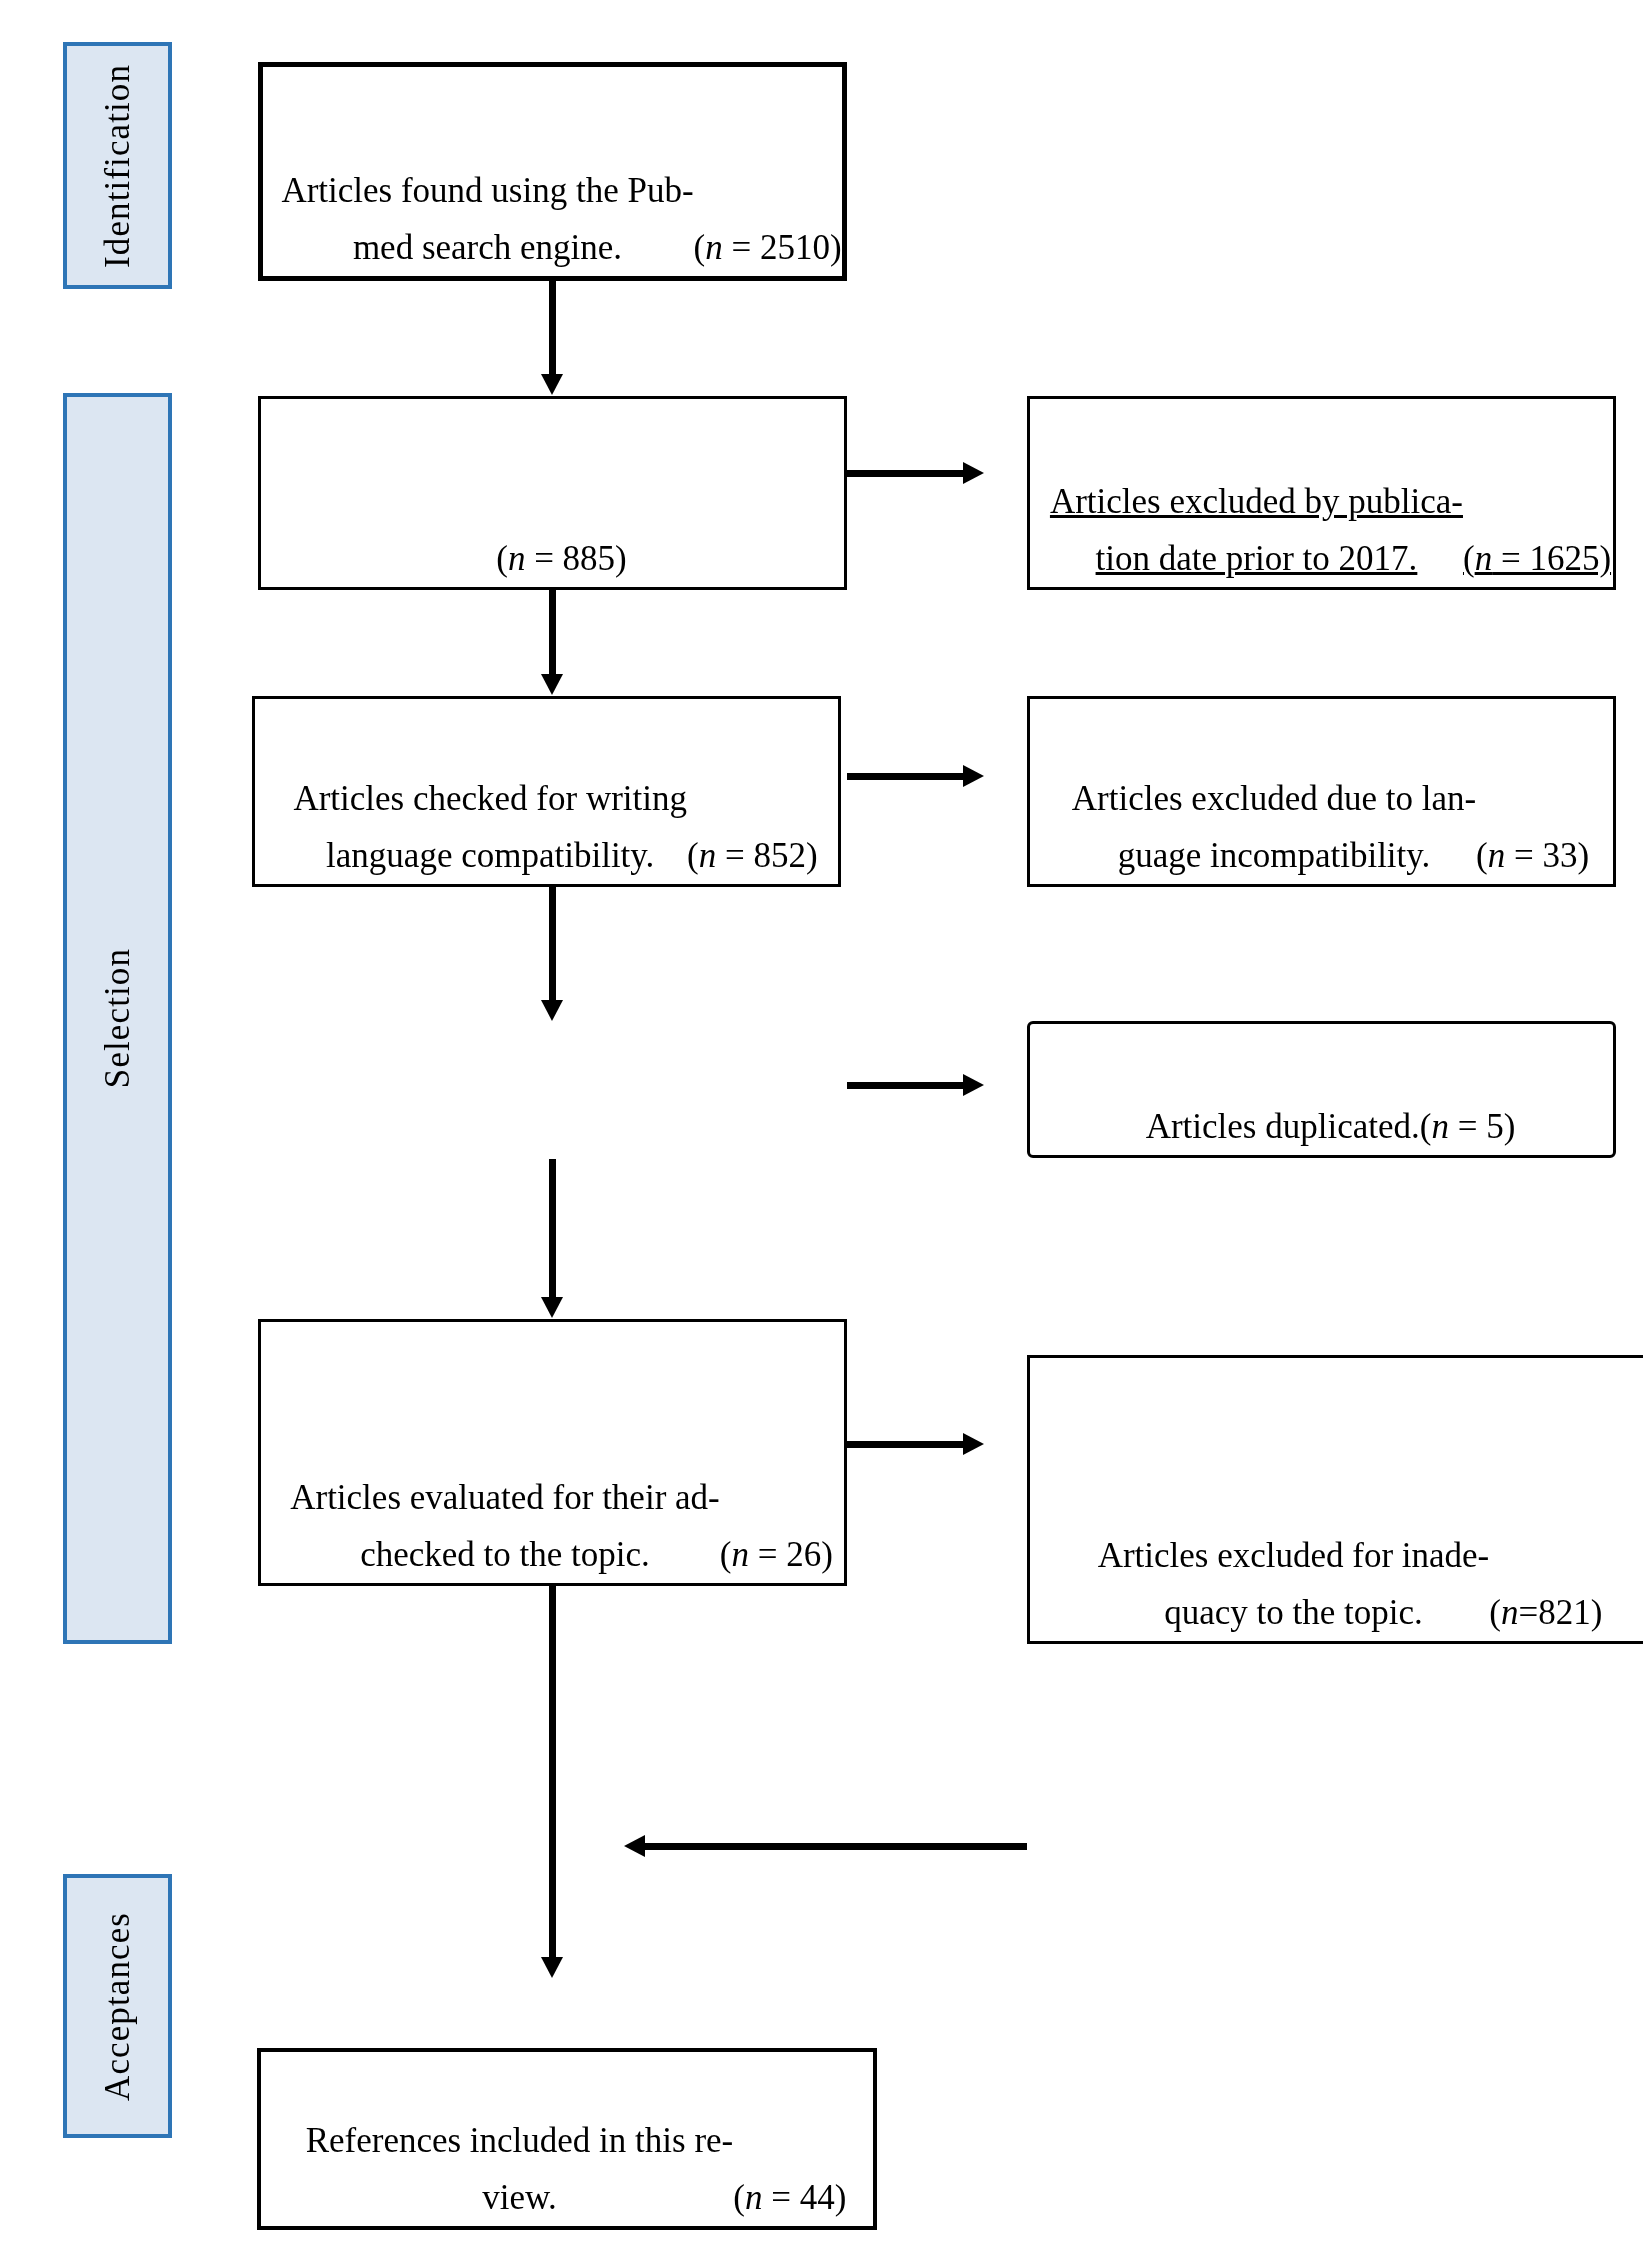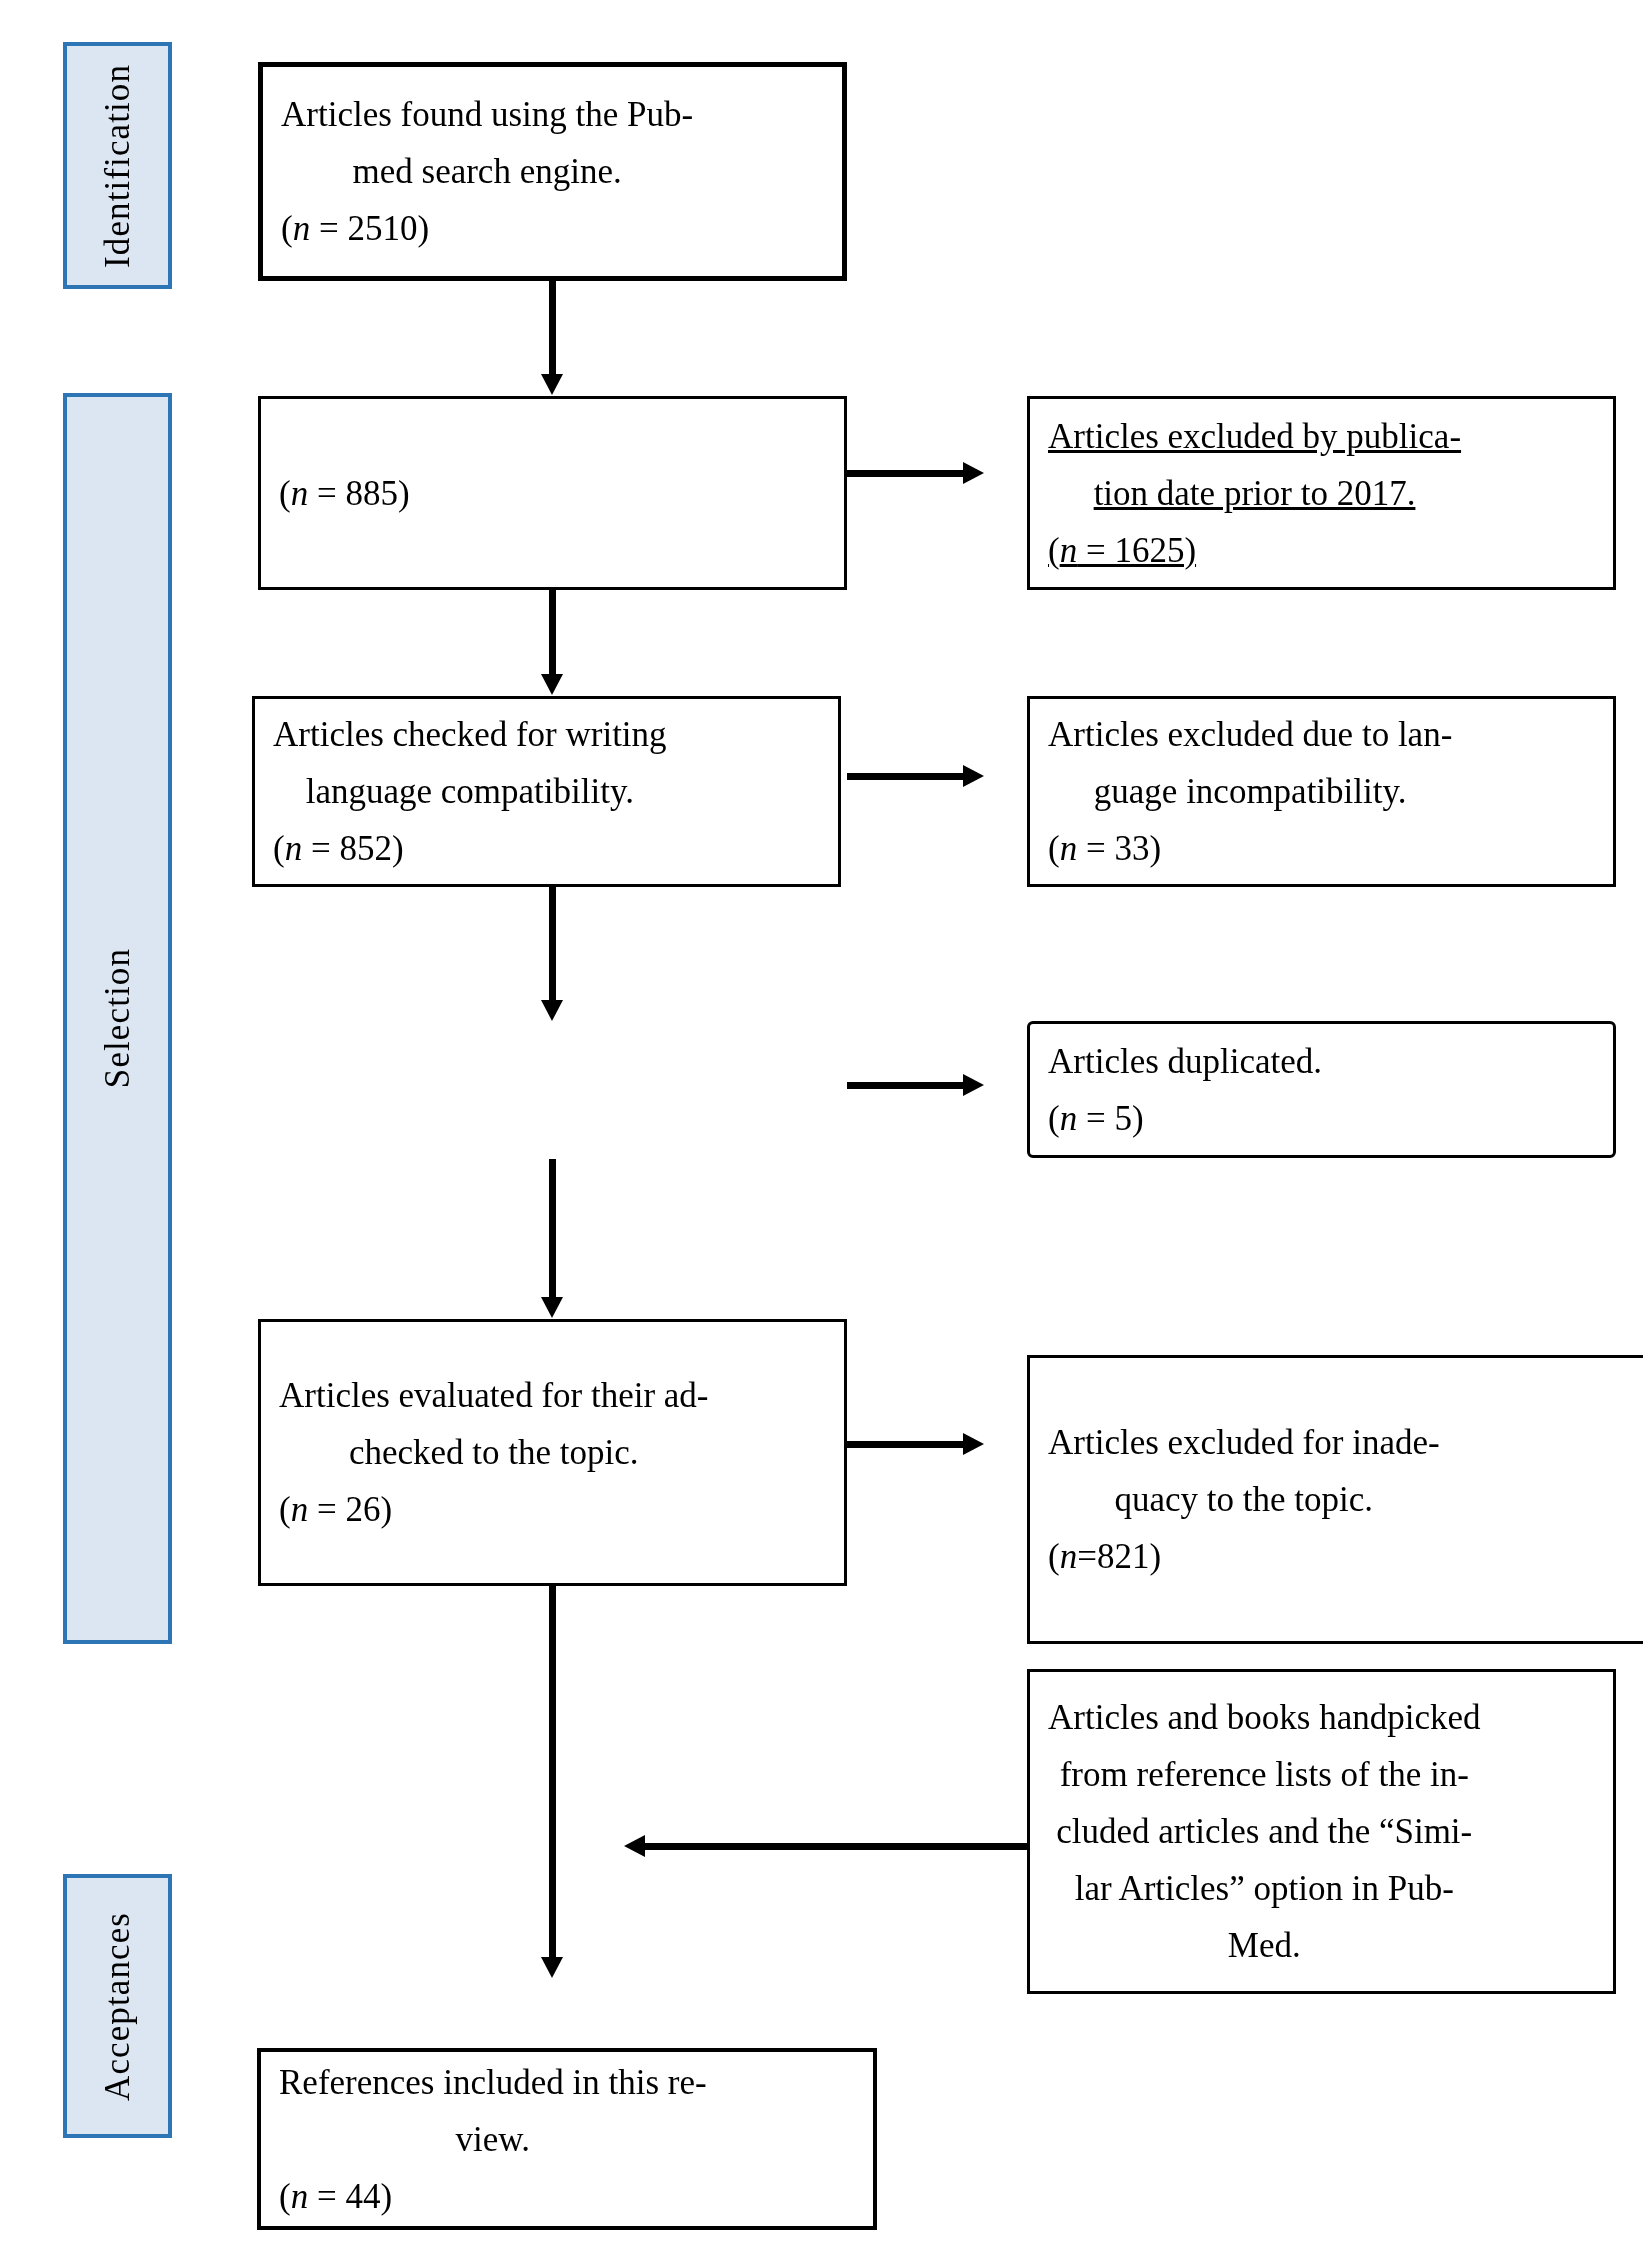--- a/index.html
+++ b/index.html
@@ -35,22 +35,22 @@
     white-space: nowrap;
   }
 
   
   .fbox {
     position: absolute;
     box-sizing: border-box;
     border: 3.4px solid #000000;
     background: #ffffff;
     display: flex;
-    flex-direction: column;
-    align-items: flex-start;
+    flex-direction: row;
+    align-items: flex-end;
     justify-content: center;
     text-align: center;
     font-size: 35px;
     line-height: 57px;
     padding-left: 18px;
   }
   .box-text { white-space: pre-line; }
   #box-found              { left: 258px;  top: 62px;  width: 589px; height: 219px; border-width: 5px; }
   #box-date-checked       { left: 258px;  top: 396px;  width: 589px; height: 194px; }
   #box-date-excluded      { left: 1027px; top: 396px;  width: 589px; height: 194px; text-decoration: underline; }
@@ -152,27 +152,20 @@
 checked to the topic.</div>
     <div class="box-count">(<i>n</i> = 26)</div>
   </div>
 
   <div class="fbox" id="box-adequacy-excluded">
     <div class="box-text">Articles excluded for inade-
 quacy to the topic.</div>
     <div class="box-count">(<i>n</i>=821)</div>
   </div>
 
-  <div class="fbox" id="box-handpicked">
-    <div class="box-text">Articles and books handpicked
-from reference lists of the in-
-cluded articles and the “Simi-
-lar Articles” option in Pub-
-Med.</div>
-  </div>
 
   <div class="fbox" id="box-references">
     <div class="box-text">References included in this re-
 view.</div>
     <div class="box-count">(<i>n</i> = 44)</div>
   </div>
 
   <div class="stem-v" id="v1-stem"></div>
   <div class="head-down" id="v1-head"></div>
 

